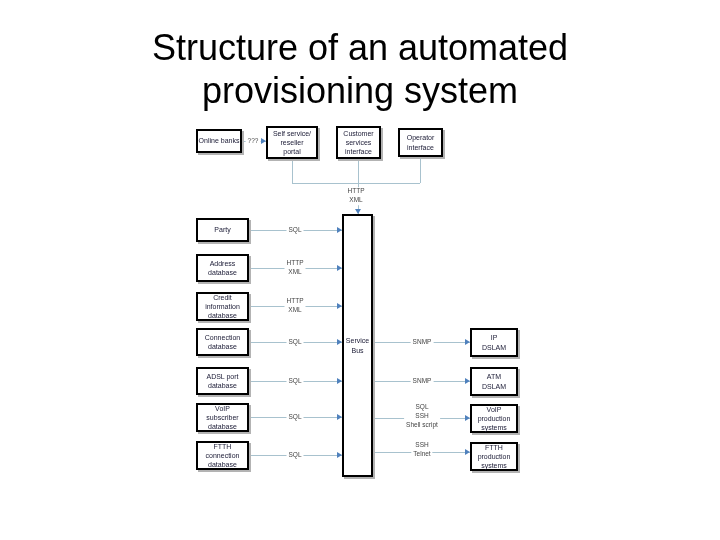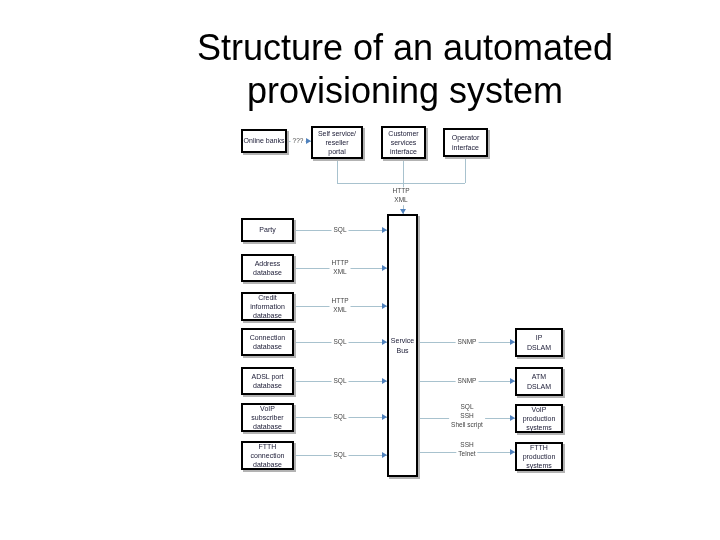--- a/index.html
+++ b/index.html
@@ -1,17 +1,17 @@
 <!DOCTYPE html>
 <html style="--line: #a8c2ce; --arrow: #4f81bd;"><head>
 <meta charset="utf-8">
 <style>
   html,body{margin:0;padding:0;background:#fff;}
   .slide{position:relative;width:604px;height:540px;background:#fff;overflow:hidden;
-         font-family:"Liberation Sans",sans-serif;margin-left:45px;}
+         font-family:"Liberation Sans",sans-serif;}
   .title{position:absolute;top:26px;left:0;width:720px;margin:0;
          font-size:36px;line-height:43px;font-weight:400;color:#000;
          text-align:center;white-space:pre-line;letter-spacing:0;}
   .box{position:absolute;box-sizing:border-box;background:#fff;
        border:2px solid #000;box-shadow:2px 2px 0 #b3b3b3;
        display:flex;align-items:center;justify-content:center;
        text-align:center;white-space:pre-line;
        font-size:7px;line-height:1.3;color:#20203a;z-index:4;}
   .hline{position:absolute;height:1px;background:var(--line,#a8c2ce);z-index:1;}
   .vline{position:absolute;width:1px;background:var(--line,#a8c2ce);z-index:1;}

